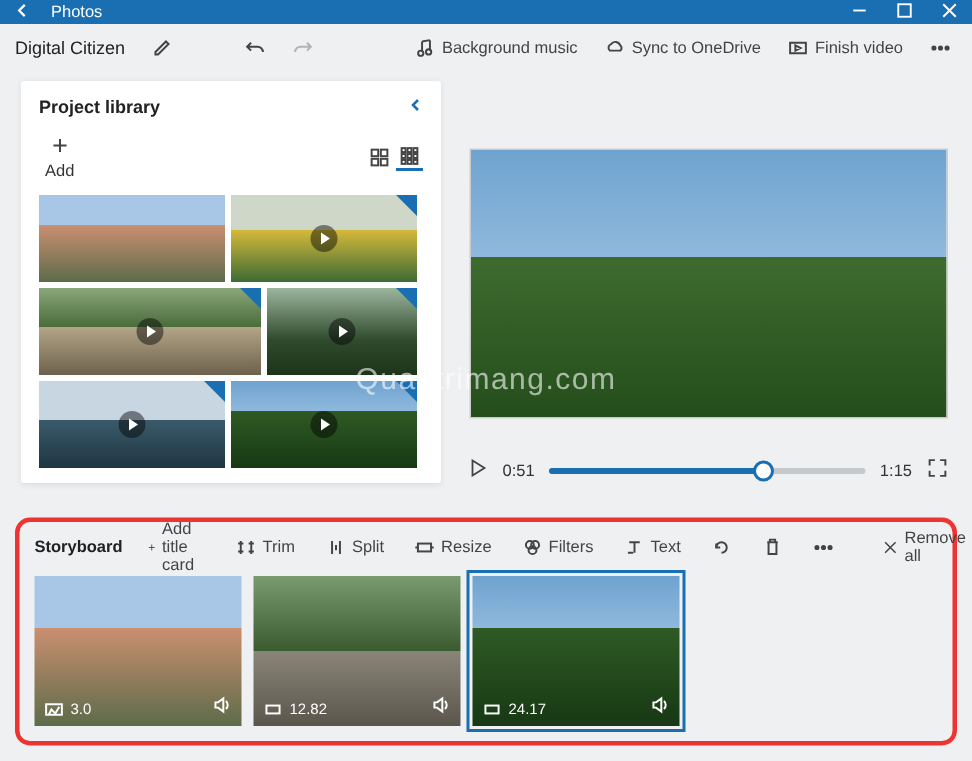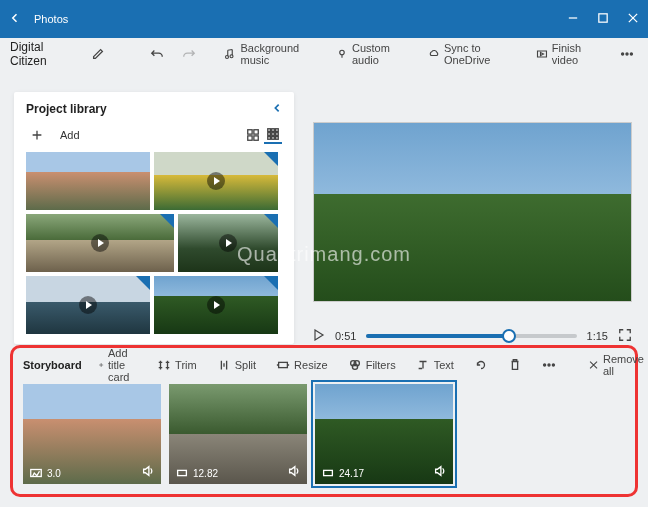--- a/index.html
+++ b/index.html
@@ -1,32 +1,32 @@
 <!DOCTYPE html>
 <html><head>
 <meta charset="utf-8">
 <style>
   * { box-sizing: border-box; margin: 0; padding: 0; font-family: 'Segoe UI', sans-serif; }
   body { width: 648px; height: 507px; background: #eef0f2; overflow: hidden; position: relative; }
-  .titlebar { height: 38px; background: #1a6fb2; display: flex; align-items: center; color: #fff; font-size: 11px; }
+  .titlebar { height: 16px; background: #1a6fb2; display: flex; align-items: center; color: #fff; font-size: 11px; }
   .titlebar .back { width: 30px; text-align: center; }
   .titlebar .title { flex: 1; padding-left: 4px; }
   .titlebar .winctrl { width: 30px; text-align: center; color: #fff; }
   .toprow { height: 32px; background: #eef0f2; display: flex; align-items: center; padding: 0 10px; gap: 10px; font-size: 11px; color: #444; }
   .projname { font-size: 12px; font-weight: 300; color: #222; margin-right: 4px; }
   .iconbtn { display: inline-flex; align-items: center; gap: 4px; cursor: pointer; padding: 2px 4px; }
   .iconbtn svg { width: 14px; height: 14px; stroke: #444; fill: none; stroke-width: 1.5; }
   .flexspacer { flex: 1; }
   .midrow { display: flex; height: 280px; align-items: flex-end; }
   .librarycard { margin: 6px 0 6px 14px; width: 280px; background: #fff; border-radius: 2px; box-shadow: 0 1px 4px rgba(0,0,0,.08); display: flex; flex-direction: column; padding: 10px 12px; }
   .libhead { display: flex; align-items: center; margin-bottom: 10px; }
   .libhead .libtitle { font-size: 12px; font-weight: 600; color: #222; flex: 1; }
   .libhead .collapse { color: #1a6fb2; font-size: 12px; }
   .libtools { display: flex; align-items: center; margin-bottom: 8px; font-size: 11px; color: #333; }
-  .libtools .add { display: flex; align-items: center; gap: 16px; }
+  .libtools .add { display: flex; align-items: center; gap: 4px; flex-direction: column; }
   .libtools .viewbtn { width: 18px; height: 18px; display: inline-flex; align-items: center; justify-content: center; margin-left: 2px; }
   .libtools .viewbtn.active { border-bottom: 2px solid #1a6fb2; }
   .thumbgrid { display: flex; flex-wrap: wrap; gap: 4px; }
   .thumb { background: #446b3a; position: relative; overflow: hidden; }
   .thumb .tricorner { position: absolute; top: 0; right: 0; width: 0; height: 0; border-left: 14px solid transparent; border-top: 14px solid #1a6fb2; }
   .thumb .playcircle { position: absolute; left: 50%; top: 50%; transform: translate(-50%,-50%); width: 18px; height: 18px; border-radius: 50%; background: rgba(0,0,0,.45); display: flex; align-items: center; justify-content: center; }
   .thumb .playcircle::after { content: ""; width: 0; height: 0; border-left: 6px solid #fff; border-top: 4px solid transparent; border-bottom: 4px solid transparent; margin-left: 1px; }
   .preview { flex: 1; padding: 14px 16px 6px 19px; display: flex; flex-direction: column; }
   .previewvid { width: 100%; height: 180px; background: linear-gradient(#6fa3cf 0%, #8fb9dd 40%, #3e6c2f 40%, #244d1b 100%); border: 1px solid #ccc; }
   .controls { display: flex; align-items: center; gap: 10px; margin-top: 26px; font-size: 11px; color: #333; }
@@ -104,27 +104,20 @@
   <span class="iconbtn">
     <svg class="ico" viewBox="0 0 16 16">
         <path d="M5 3 V11 M11 2 V10 M5 3 L11 2"></path>
         <circle cx="4" cy="12" r="2"></circle>
         <circle cx="10" cy="11" r="2"></circle>
       </svg>
     <span>Background music</span>
   </span>
   <span class="iconbtn">
     <svg class="ico" viewBox="0 0 16 16">
-        <circle cx="8" cy="6" r="3"></circle>
-        <path d="M8 9 V13"></path>
-      </svg>
-    <span>Custom audio</span>
-  </span>
-  <span class="iconbtn">
-    <svg class="ico" viewBox="0 0 16 16">
         <path d="M4 10 A3 3 0 0 1 5 5 A4 4 0 0 1 12 6 A2.5 2.5 0 0 1 12 10 Z"></path>
       </svg>
     <span>Sync to OneDrive</span>
   </span>
   <span class="iconbtn">
     <svg class="ico" viewBox="0 0 16 16">
         <path d="M2 4 H14 V12 H2 Z M6 6 L10 8 L6 10 Z"></path>
       </svg>
     <span>Finish video</span>
   </span>

